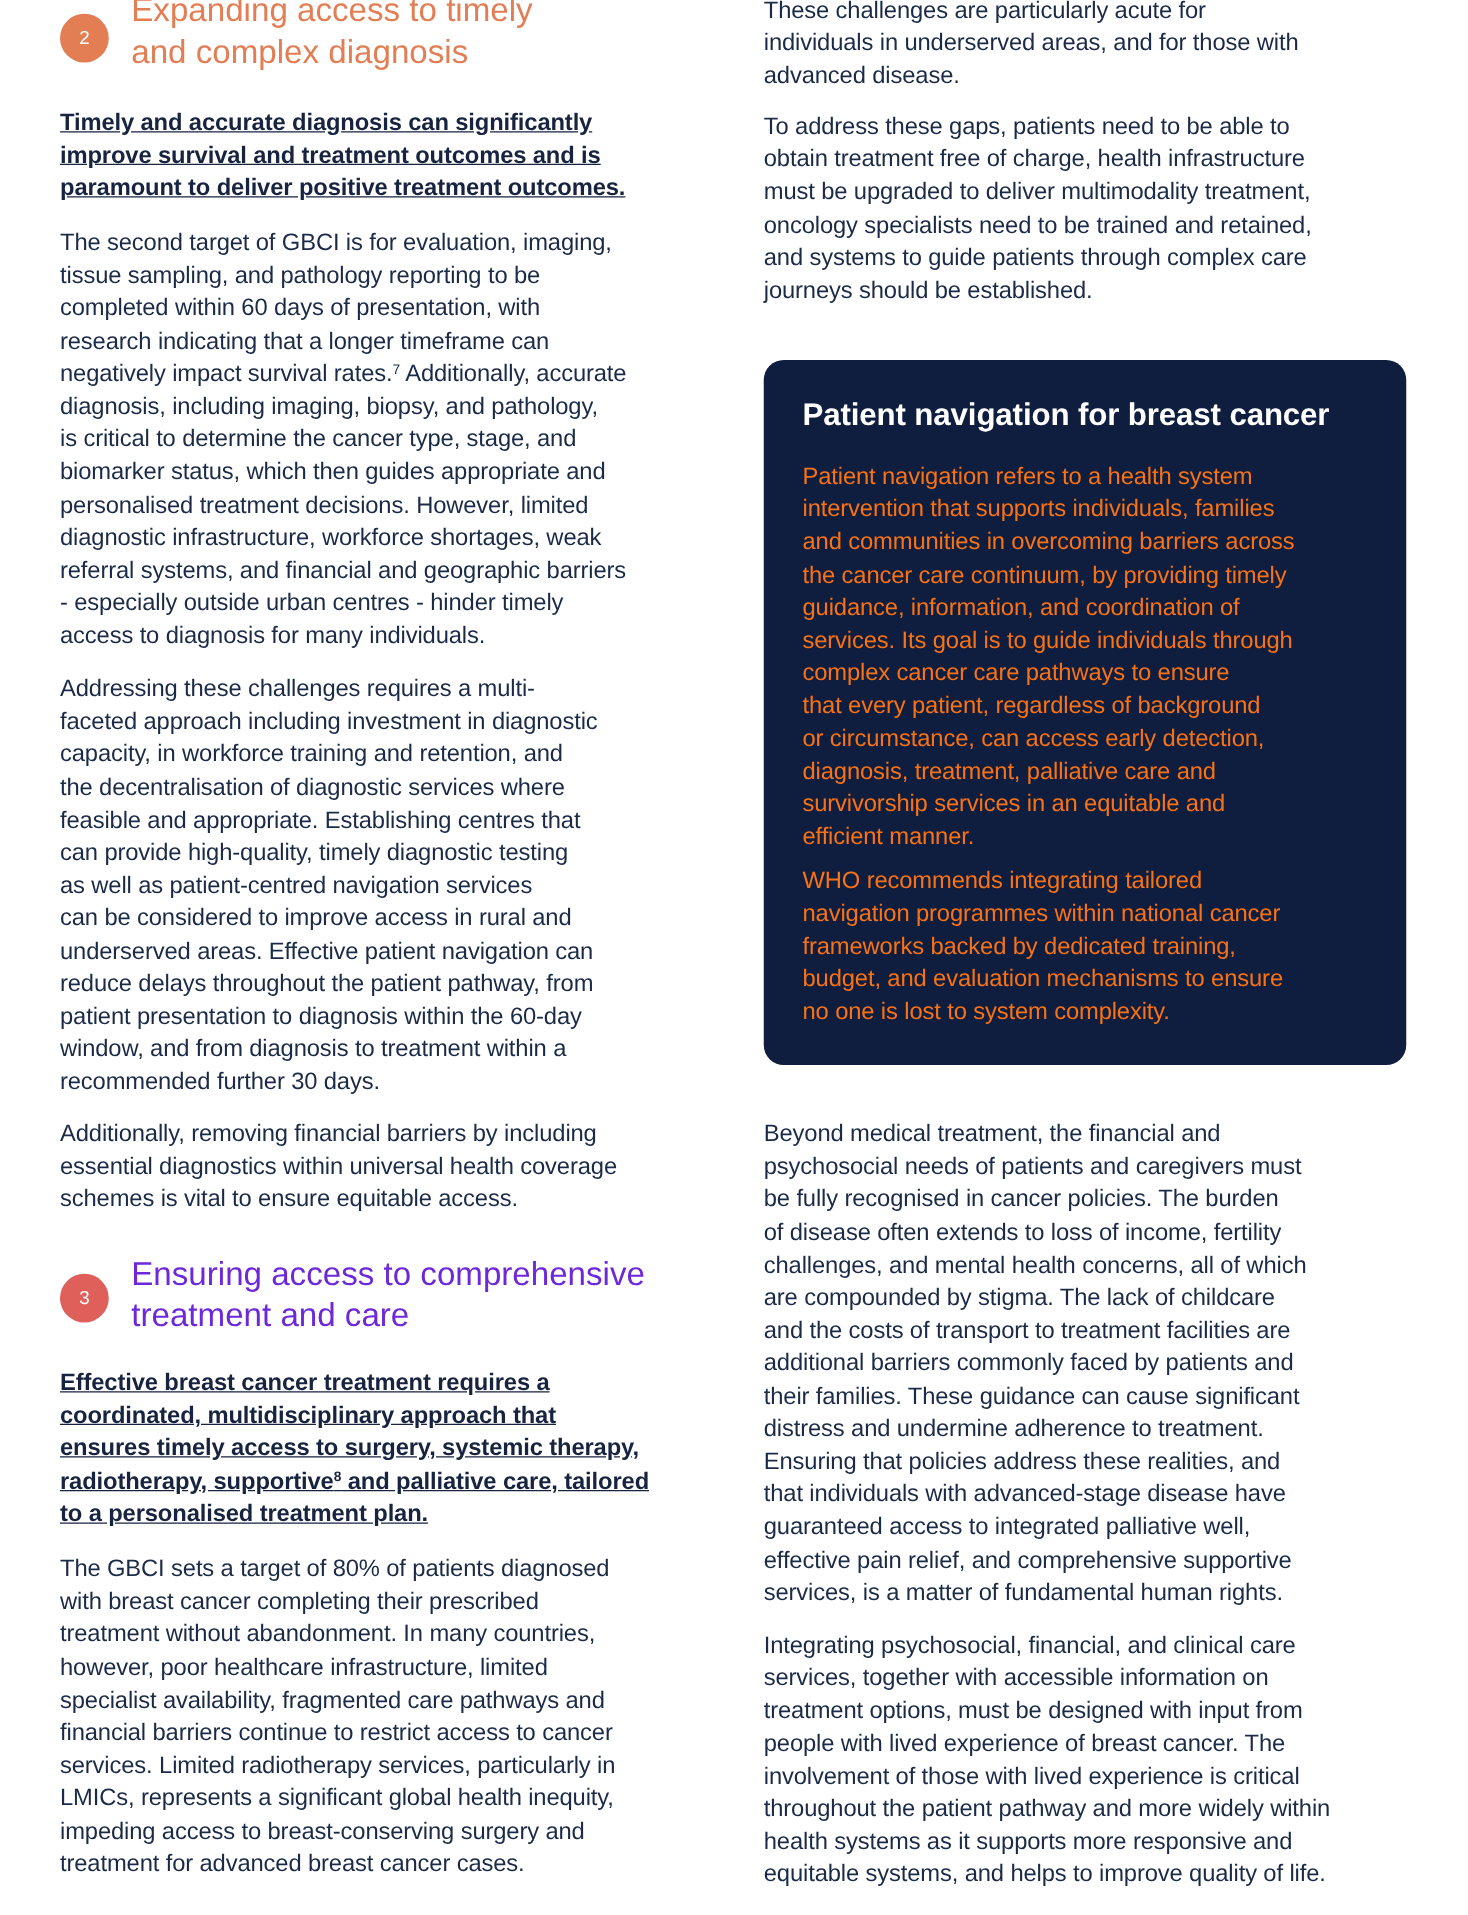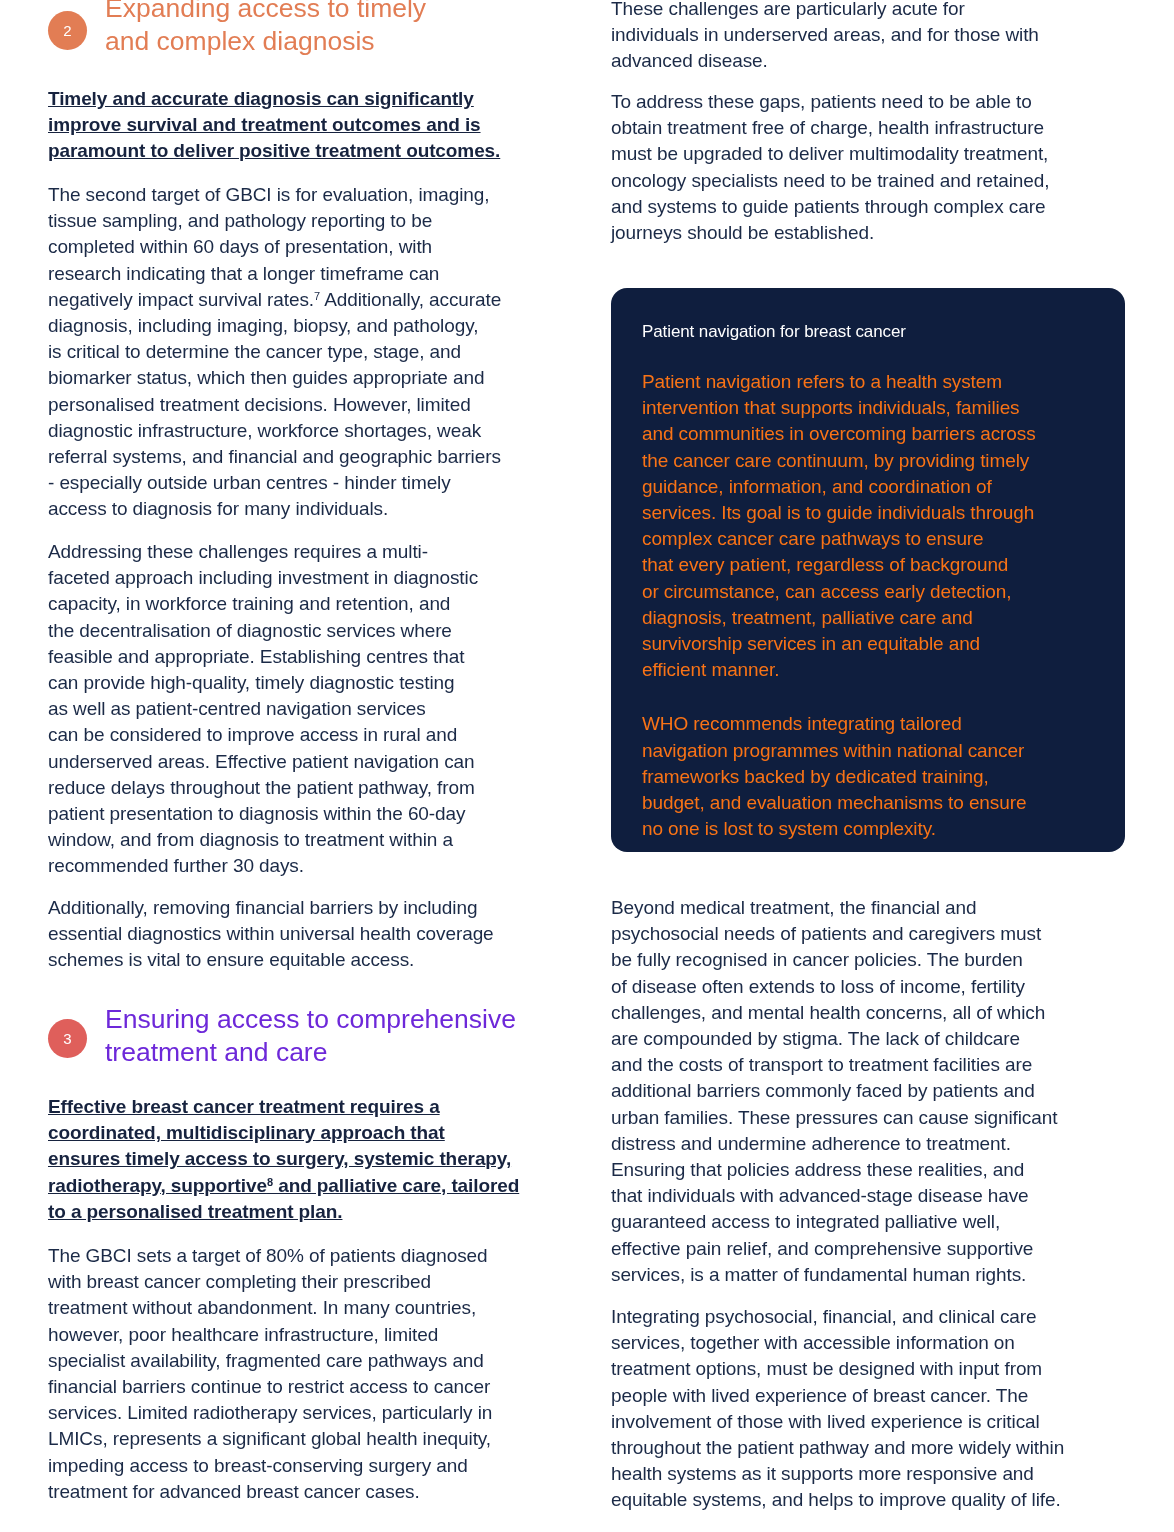--- a/index.html
+++ b/index.html
@@ -21,21 +21,21 @@
     color: #fff; font-size: 15px; display: flex; align-items: center; justify-content: center;
     flex: 0 0 auto;
   }
   .sec-title { margin-left: 18px; font-size: 26.5px; line-height: 33px; font-weight: normal; }
 
   .box {
     position: absolute; left: 611px; top: 288px; width: 514px; height: 564px;
     background: #0f1e3e; border-radius: 16px; box-sizing: border-box;
     padding: 28px 30px 0 31px; color: #ffffff;
   }
-  .box h3 { margin: 0 0 21px 0; font-size: 17px; line-height: 32px; font-weight: normal; letter-spacing: -0.1px; }
+  .box h3 { margin: 0 0 21px 0; font-size: 25px; line-height: 32px; font-weight: bold; letter-spacing: -0.1px; }
   .box p { color: #f97316; }
   .line { display: block; white-space: nowrap; }
 </style>
 </head>
 <body>
 
 <div class="col col-left">
 
   <div class="section-head" style="top:-8px; left:0;">
     <div class="badge" style="background:#e27d54; margin-top:19px;">
@@ -141,21 +141,21 @@
 
   <p style="position:absolute; top:895px; left:0;">
     <span class="line">Beyond medical treatment, the financial and</span>
     <span class="line">psychosocial needs of patients and caregivers must</span>
     <span class="line">be fully recognised in cancer policies. The burden</span>
     <span class="line">of disease often extends to loss of income, fertility</span>
     <span class="line">challenges, and mental health concerns, all of which</span>
     <span class="line">are compounded by stigma. The lack of childcare</span>
     <span class="line">and the costs of transport to treatment facilities are</span>
     <span class="line">additional barriers commonly faced by patients and</span>
-    <span class="line">urban families. These pressures can cause significant</span>
+    <span class="line">their families. These guidance can cause significant</span>
     <span class="line">distress and undermine adherence to treatment.</span>
     <span class="line">Ensuring that policies address these realities, and</span>
     <span class="line">that individuals with advanced-stage disease have</span>
     <span class="line">guaranteed access to integrated palliative well,</span>
     <span class="line">effective pain relief, and comprehensive supportive</span>
     <span class="line">services, is a matter of fundamental human rights.</span>
   </p>
 
   <p style="position:absolute; top:1304px; left:0;">
     <span class="line">Integrating psychosocial, financial, and clinical care</span>
@@ -178,20 +178,20 @@
     <span class="line">the cancer care continuum, by providing timely</span>
     <span class="line">guidance, information, and coordination of</span>
     <span class="line">services. Its goal is to guide individuals through</span>
     <span class="line">complex cancer care pathways to ensure</span>
     <span class="line">that every patient, regardless of background</span>
     <span class="line">or circumstance, can access early detection,</span>
     <span class="line">diagnosis, treatment, palliative care and</span>
     <span class="line">survivorship services in an equitable and</span>
     <span class="line">efficient manner.</span>
   </p>
-  <p style="margin-top:28px;">
+  <p style="margin-top:9px;">
     <span class="line">WHO recommends integrating tailored</span>
     <span class="line">navigation programmes within national cancer</span>
     <span class="line">frameworks backed by dedicated training,</span>
     <span class="line">budget, and evaluation mechanisms to ensure</span>
     <span class="line">no one is lost to system complexity.</span>
   </p>
 </div>
 
 </body></html>

